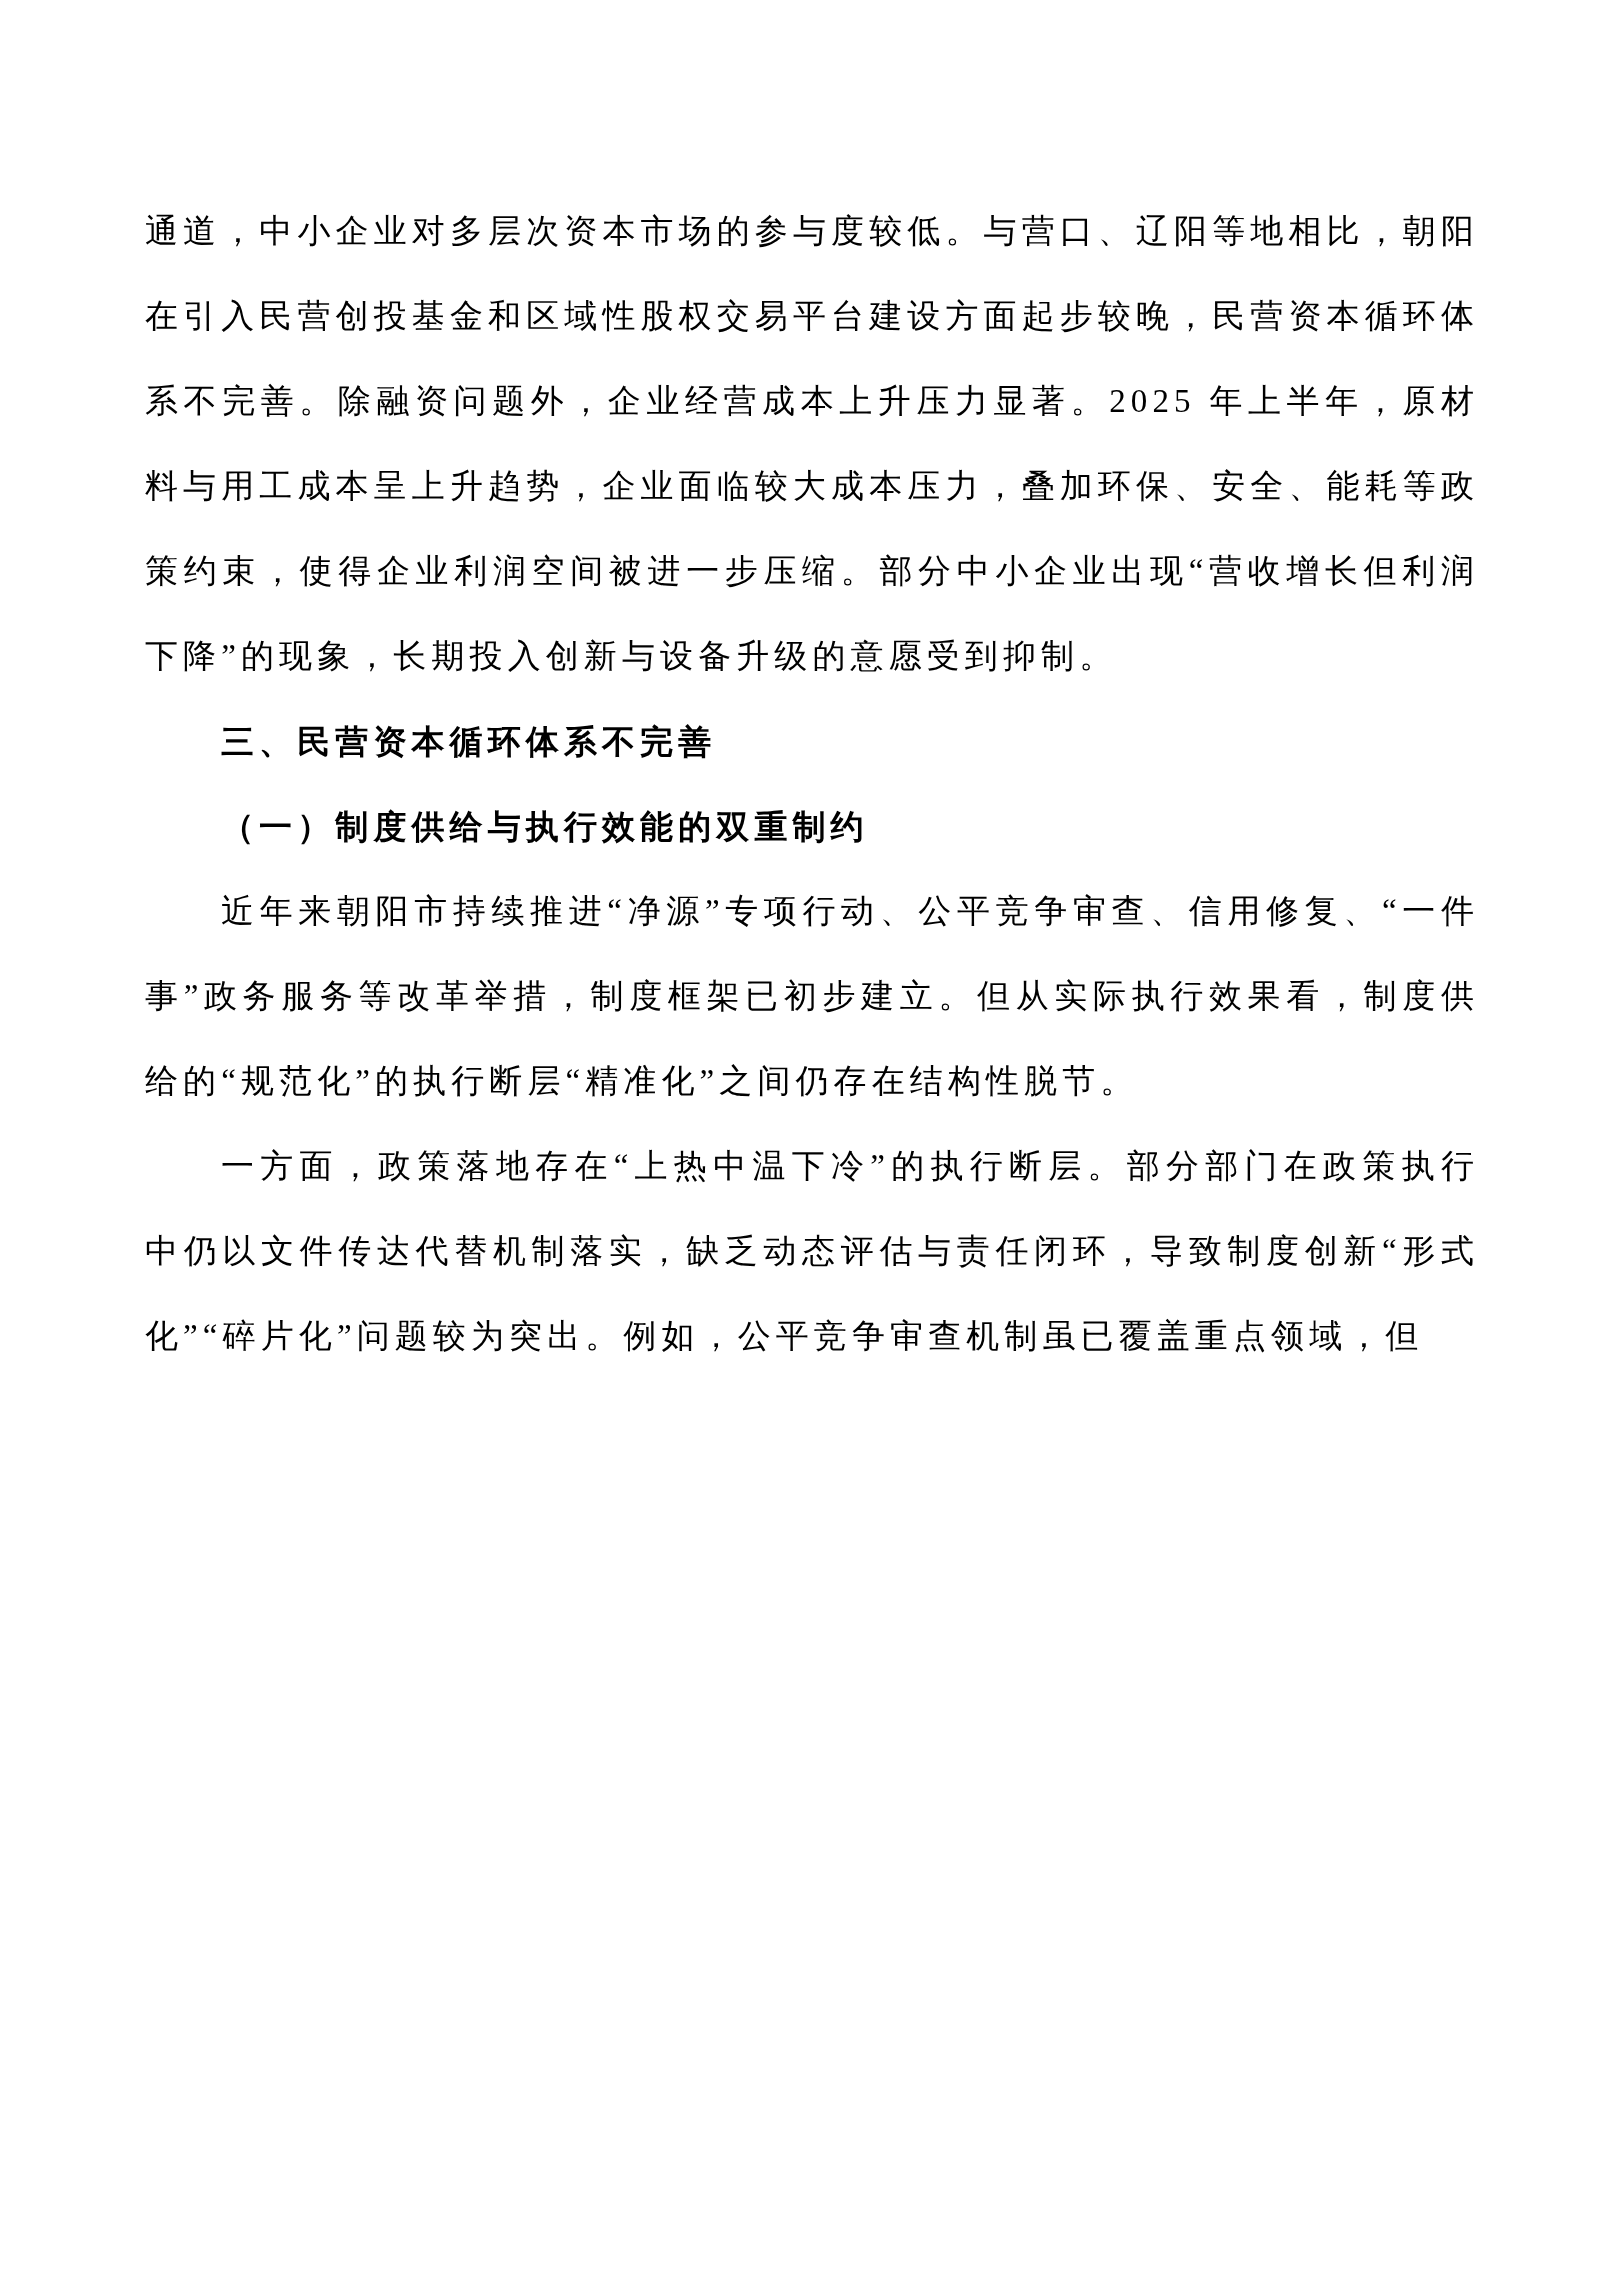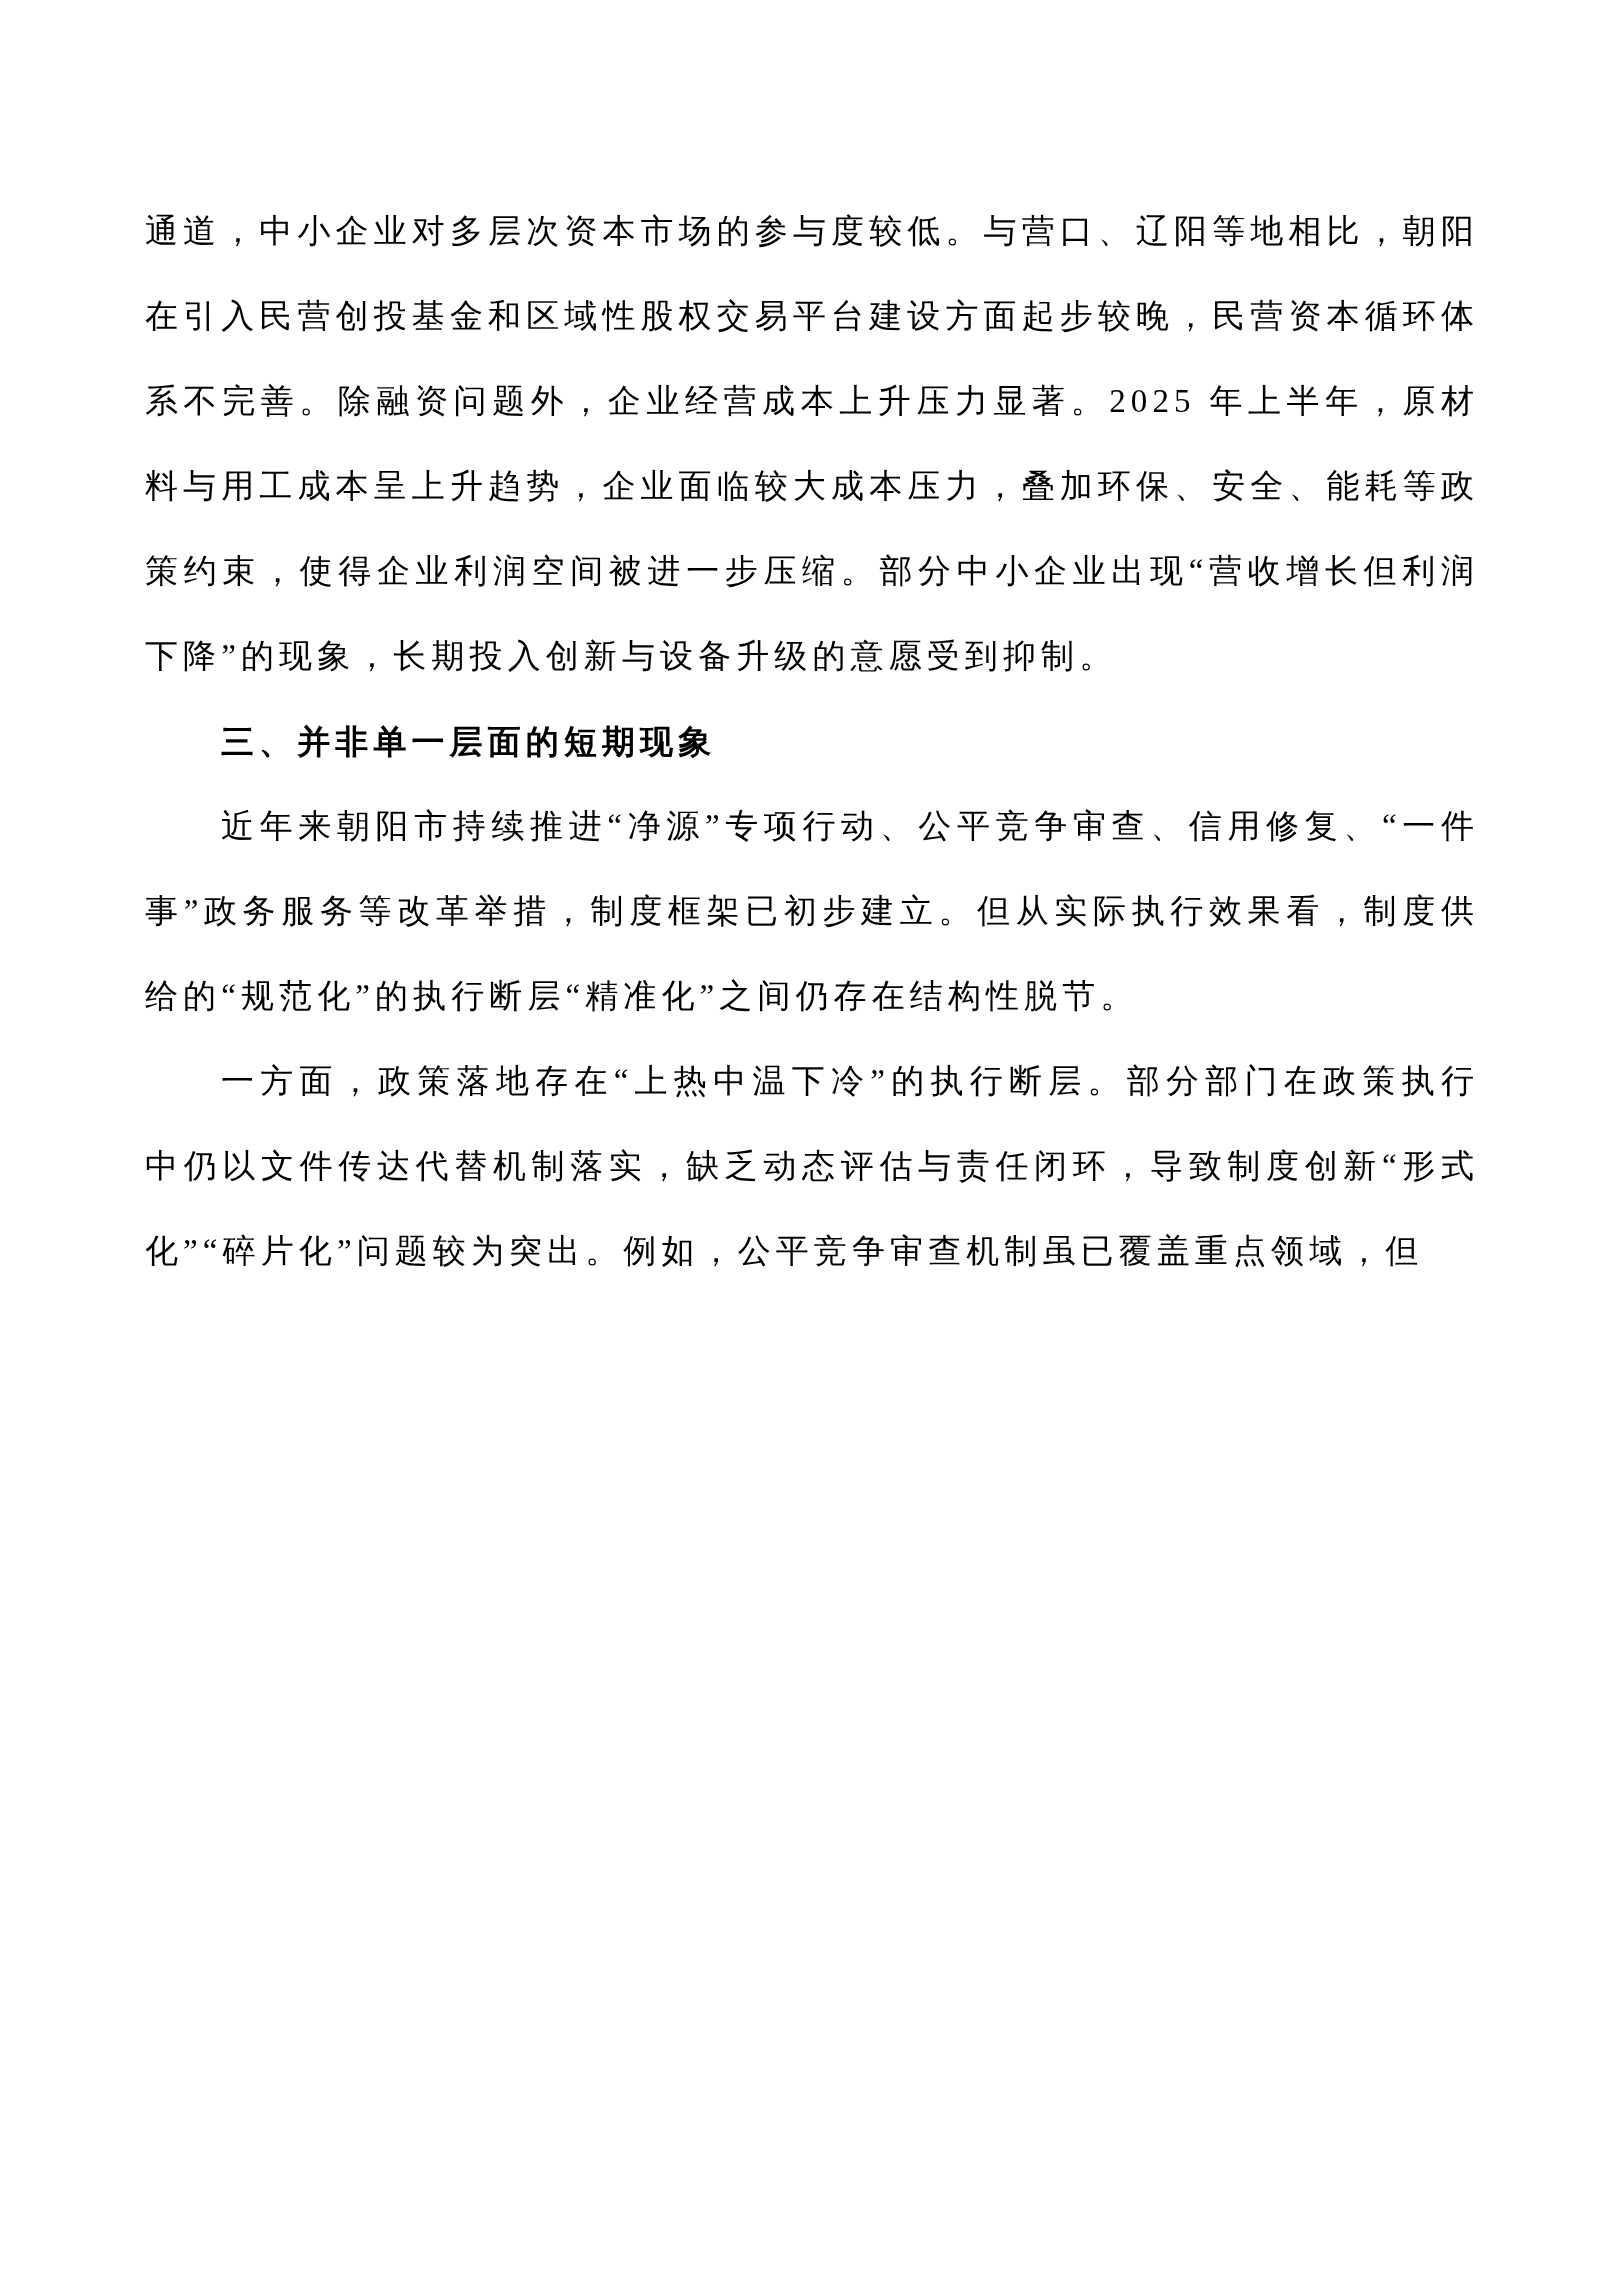--- a/index.html
+++ b/index.html
@@ -54,19 +54,20 @@
     color: #000000;
     font-family: "Liberation Serif", "DejaVu Serif", serif;
   }
 </style>
 </head>
 <body>
 
 <div class="page">
   <main class="content" id="body-text">
       <p class="para body-continuation">通道，中小企业对多层次资本市场的参与度较低。与营口、辽阳等地相比，朝阳在引入民营创投基金和区域性股权交易平台建设方面起步较晚，民营资本循环体系不完善。除融资问题外，企业经营成本上升压力显著。2025 年上半年，原材料与用工成本呈上升趋势，企业面临较大成本压力，叠加环保、安全、能耗等政策约束，使得企业利润空间被进一步压缩。部分中小企业出现“营收增长但利润下降”的现象，长期投入创新与设备升级的意愿受到抑制。</p>
-      <p class="para heading-level-1 indent">三、并非单一层面的短期现象</p>
+      <p class="para heading-level-1 indent">三、民营资本循环体系不完善</p>
+      <p class="para heading-level-2 indent">（一）制度供给与执行效能的双重制约</p>
       <p class="para body indent">近年来朝阳市持续推进“净源”专项行动、公平竞争审查、信用修复、“一件事”政务服务等改革举措，制度框架已初步建立。但从实际执行效果看，制度供给的“规范化”的执行断层“精准化”之间仍存在结构性脱节。</p>
       <p class="para body indent">一方面，政策落地存在“上热中温下冷”的执行断层。部分部门在政策执行中仍以文件传达代替机制落实，缺乏动态评估与责任闭环，导致制度创新“形式化”“碎片化”问题较为突出。例如，公平竞争审查机制虽已覆盖重点领域，但</p>
     </main>
   <div class="pageno">7</div>
 </div>
 
 
 </body></html>

